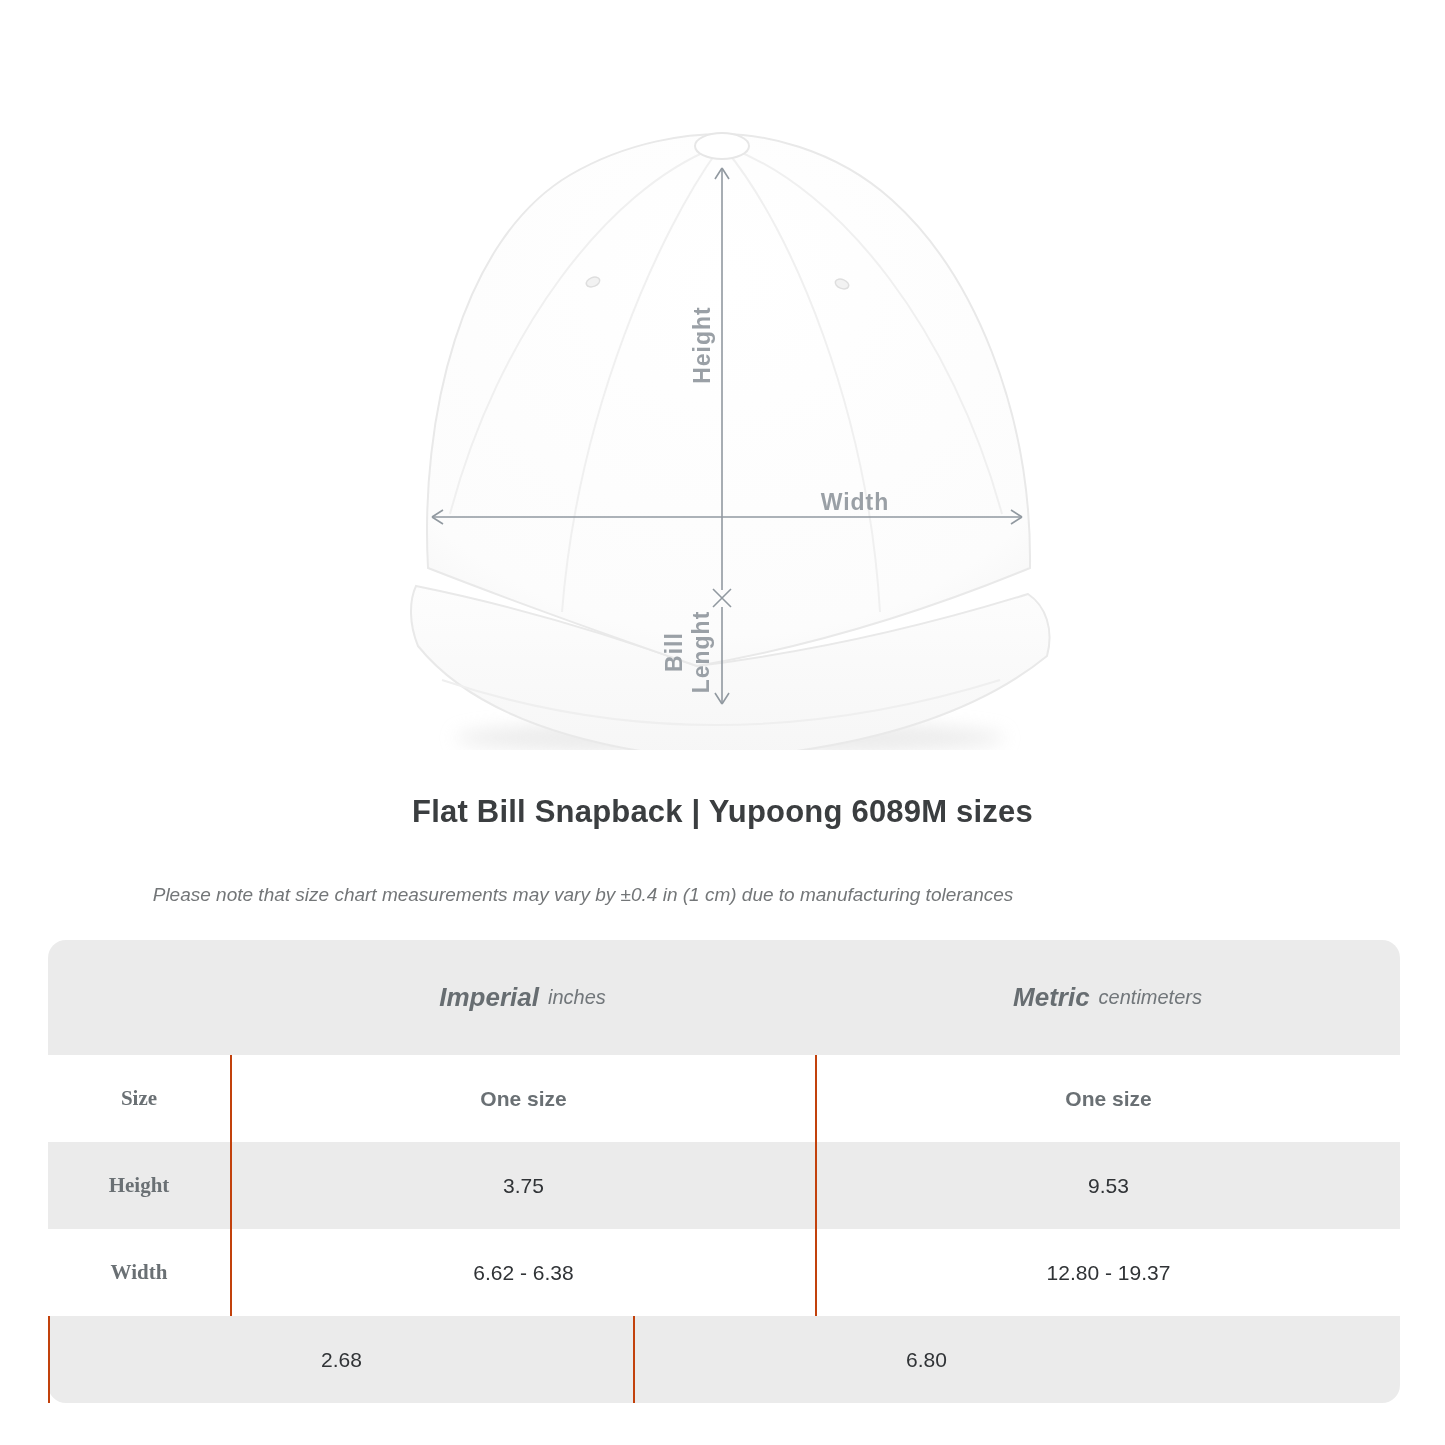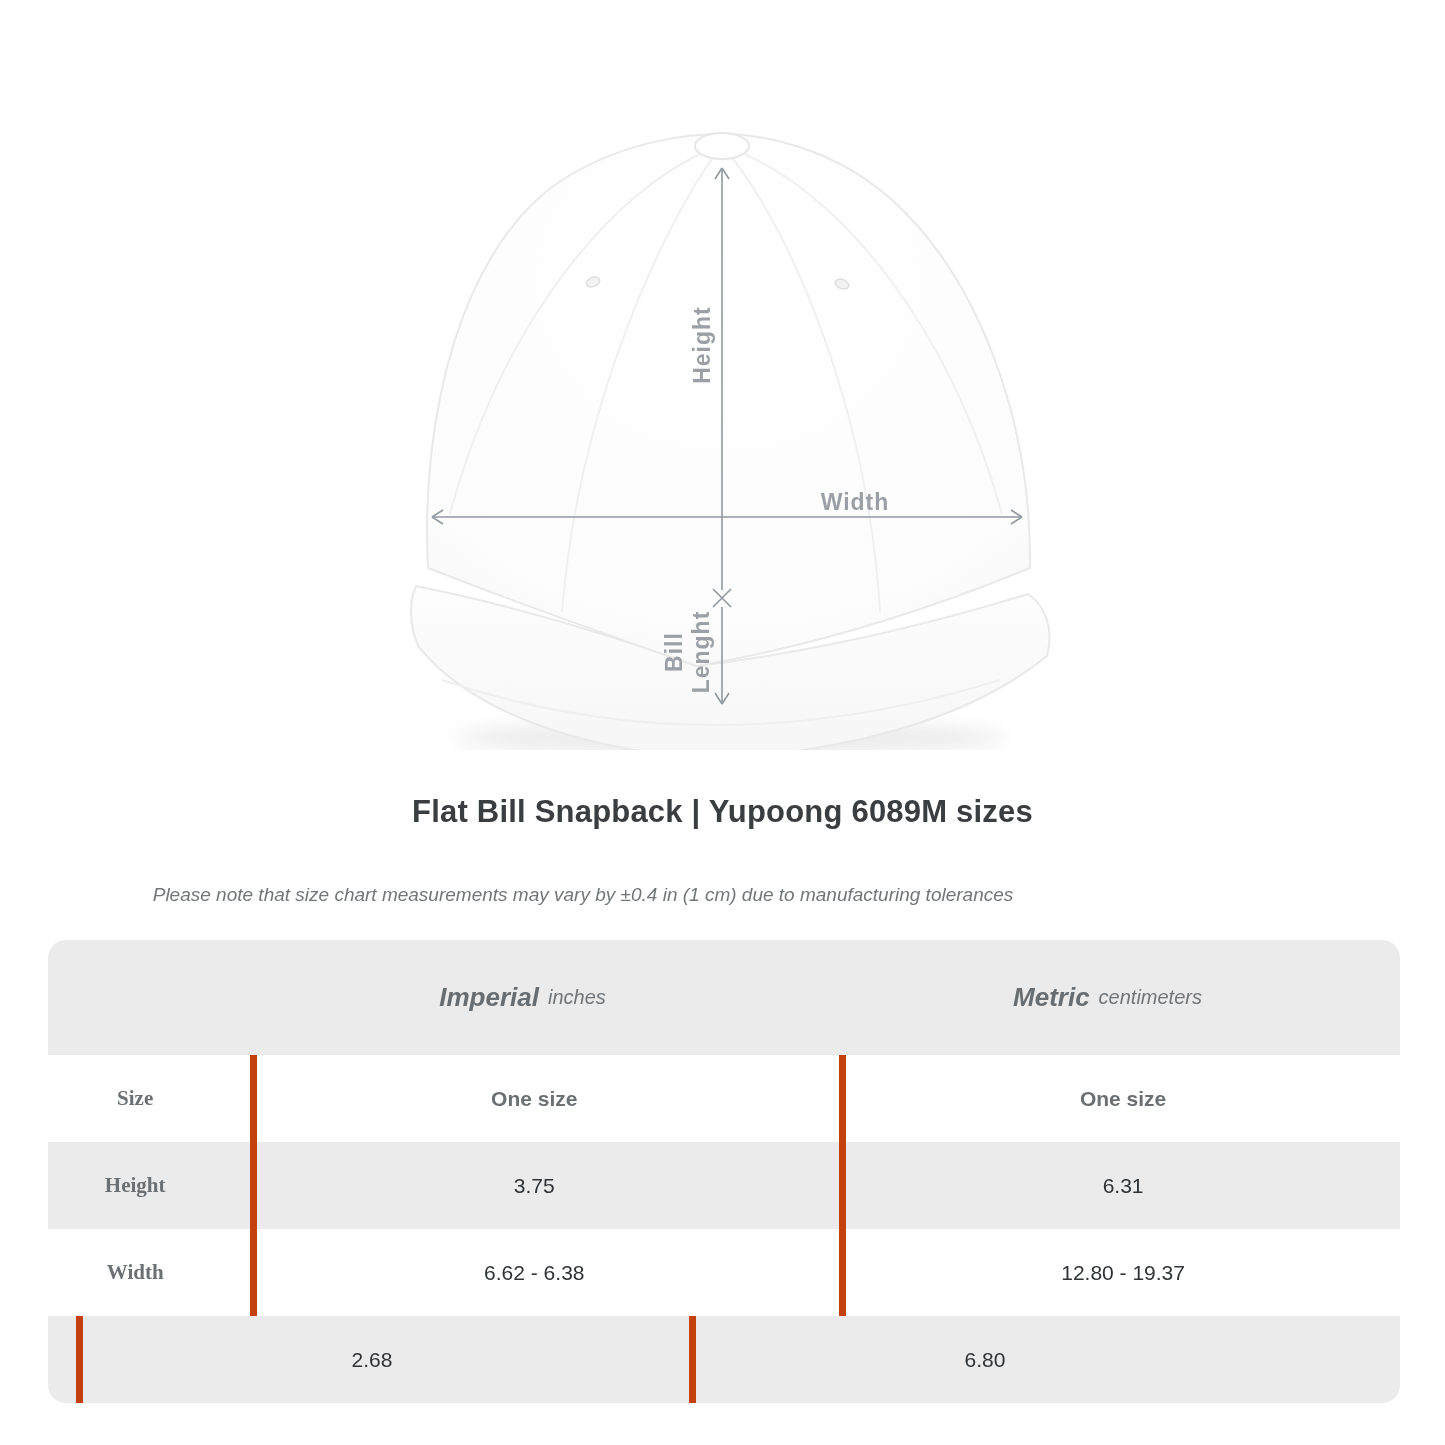--- a/index.html
+++ b/index.html
@@ -31,21 +31,21 @@
   }
   .t-head .hcell{
     display:flex;flex-direction:row;align-items:center;justify-content:center;gap:9px;
   }
   .hd-title{font-size:26px;font-weight:bold;font-style:italic;color:#676d71;}
   .hd-unit{font-size:20px;font-style:italic;color:#71767a;}
   .t-body-row{height:87px;}
   .t-body-row .cell{
     display:flex;align-items:center;justify-content:center;box-sizing:border-box;
   }
-  .t-body-row .c2,.t-body-row .c3{border-left:7px solid #c2410c;margin-left:28px;}
+  .t-body-row .c2,.t-body-row .c3{border-left:2px solid #c2410c;}
   .row-white{background:#ffffff;}
   .row-gray{background:#ebebeb;}
   .row-last{border-radius:0 0 18px 18px;}
   .cell-label{font-size:21px;font-weight:bold;color:#6a7074;font-family:Liberation Serif, serif;}
   .cell-value{font-size:21px;color:#303336;}
   .row-size .cell-value{font-weight:bold;color:#6a7074;}
 </style>
 </head>
 <body>
 
@@ -140,21 +140,21 @@
 
     <div class="t-row t-body-row row-white row-size">
       <div class="c1 cell cell-label">Size</div>
       <div class="c2 cell cell-value">One size</div>
       <div class="c3 cell cell-value">One size</div>
     </div>
 
     <div class="t-row t-body-row row-gray">
       <div class="c1 cell cell-label">Height</div>
       <div class="c2 cell cell-value">3.75</div>
-      <div class="c3 cell cell-value">6.31</div>
+      <div class="c3 cell cell-value">9.53</div>
     </div>
 
     <div class="t-row t-body-row row-white">
       <div class="c1 cell cell-label">Width</div>
       <div class="c2 cell cell-value">6.62 - 6.38</div>
       <div class="c3 cell cell-value">12.80 - 19.37</div>
     </div>
 
     <div class="t-row t-body-row row-gray row-last">
       <div class="c2 cell cell-value">2.68</div>

